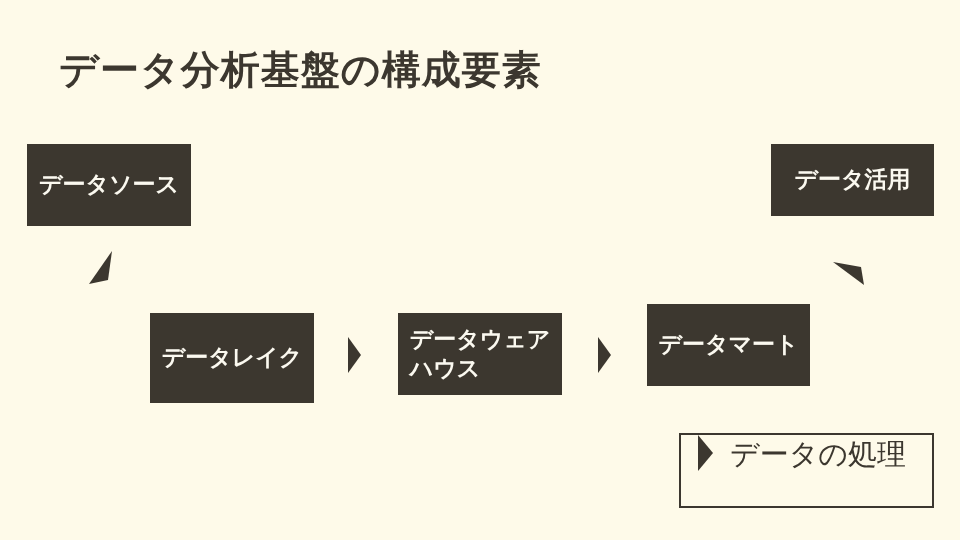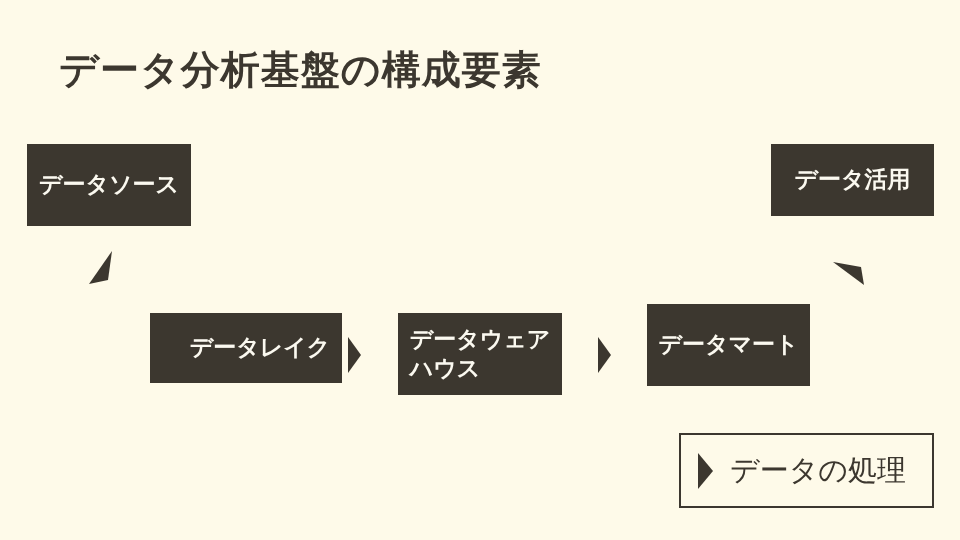--- a/index.html
+++ b/index.html
@@ -41,21 +41,21 @@
   .arrow-svg polygon { fill: var(--box-fill, #3C372F); }
   .legend {
     position: absolute;
     left: 679px;
     top: 433px;
     width: 255px;
     height: 75px;
     box-sizing: border-box;
     border: 2px solid var(--text, #3C372F);
     display: flex;
-    align-items: center;
+    align-items: flex-start;
   }
   .legend-marker { margin-left: 17px; flex: 0 0 auto; }
   .legend-label {
     margin-left: 17px;
     font-size: 29px;
     font-weight: normal;
     color: var(--text, #3C372F);
     white-space: nowrap;
   }
   .multiline span { display: block; }
@@ -76,21 +76,21 @@
   </div>
 
   <svg class="arrow-svg" style="left:87px; top:249px;" width="28" height="37" viewBox="0 0 28 37">
     <polygon points="25,2 2,35 21,31"></polygon>
   </svg>
 
   <svg class="arrow-svg" style="left:831px; top:260px;" width="36" height="27" viewBox="0 0 36 27">
     <polygon points="2,2 33,25 30,7"></polygon>
   </svg>
 
-  <div class="node" style="left:150px; top:313px; width:164px; height:70px;padding-left:28px;">
+  <div class="node" style="left:150px; top:313px; width:164px; height:90px;">
     <span>データレイク</span>
   </div>
 
   <svg class="arrow-svg" style="left:348px; top:337px;" width="13" height="36" viewBox="0 0 13 36">
     <polygon points="0,0 13,18 0,36"></polygon>
   </svg>
 
   <div class="node" style="left:398px; top:313px; width:164px; height:82px;">
     <span class="multiline">
       <span>データウェア</span>

